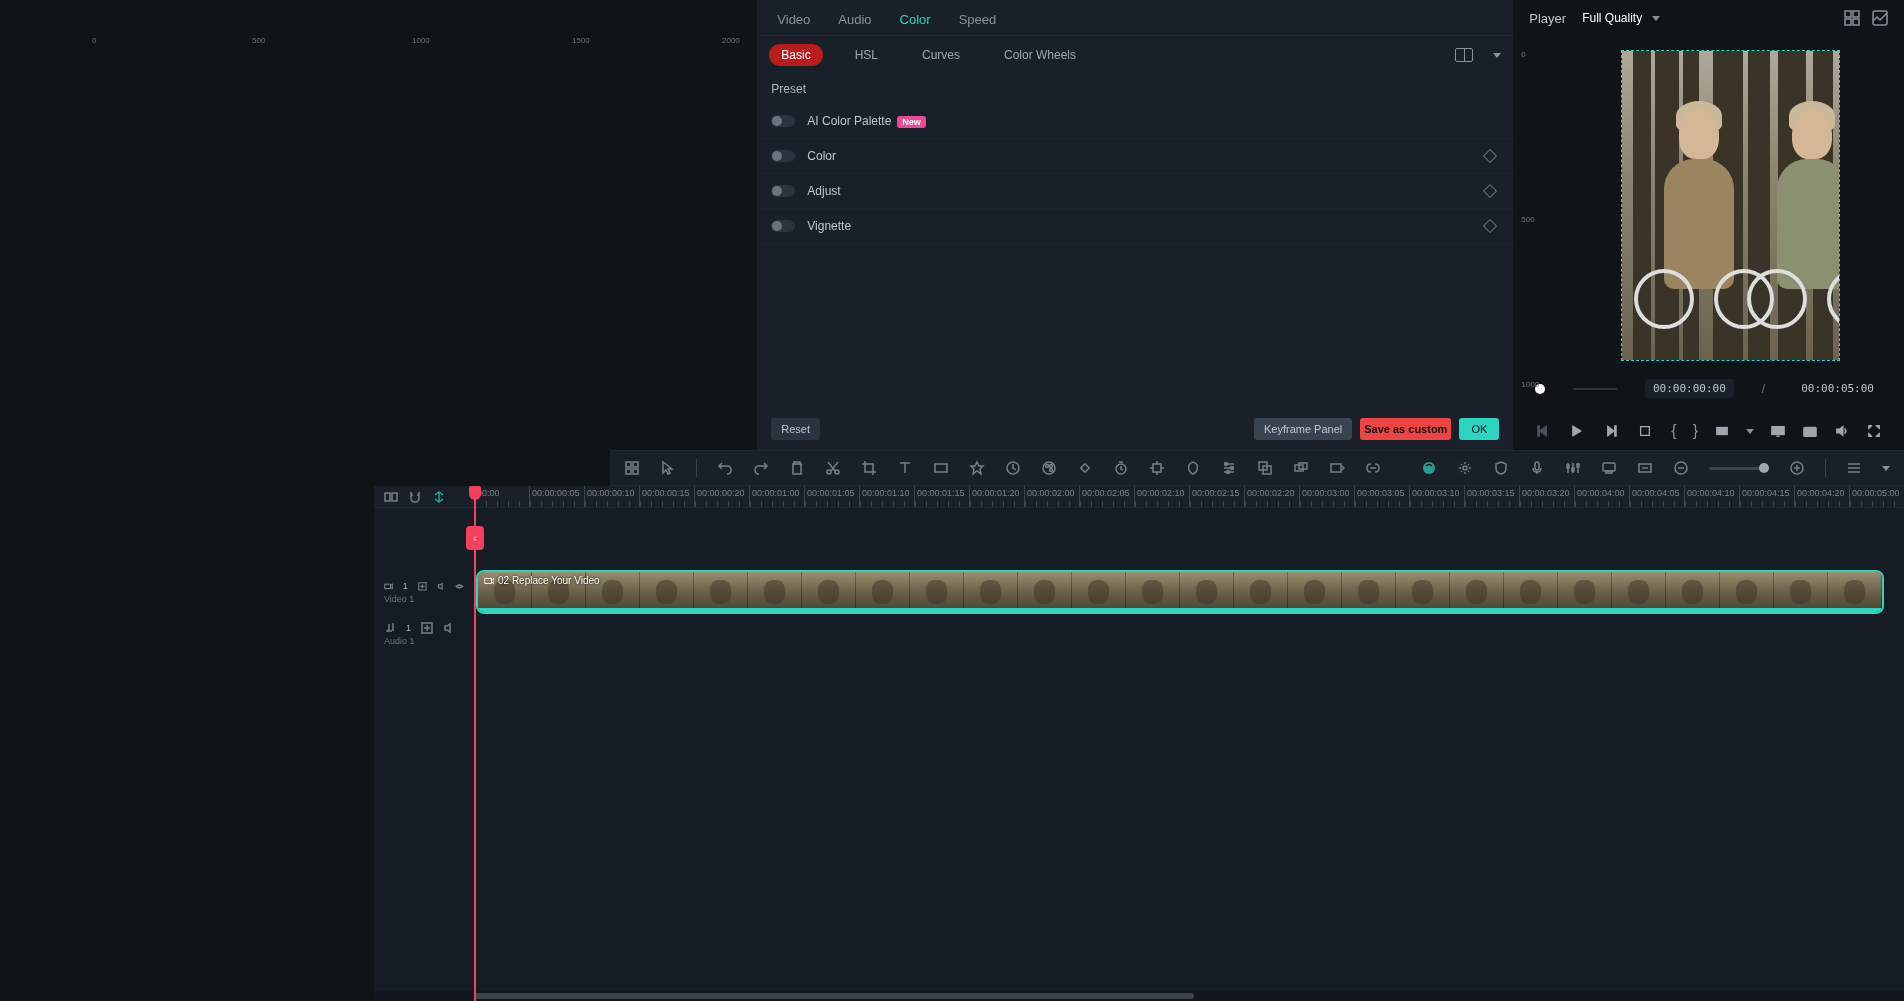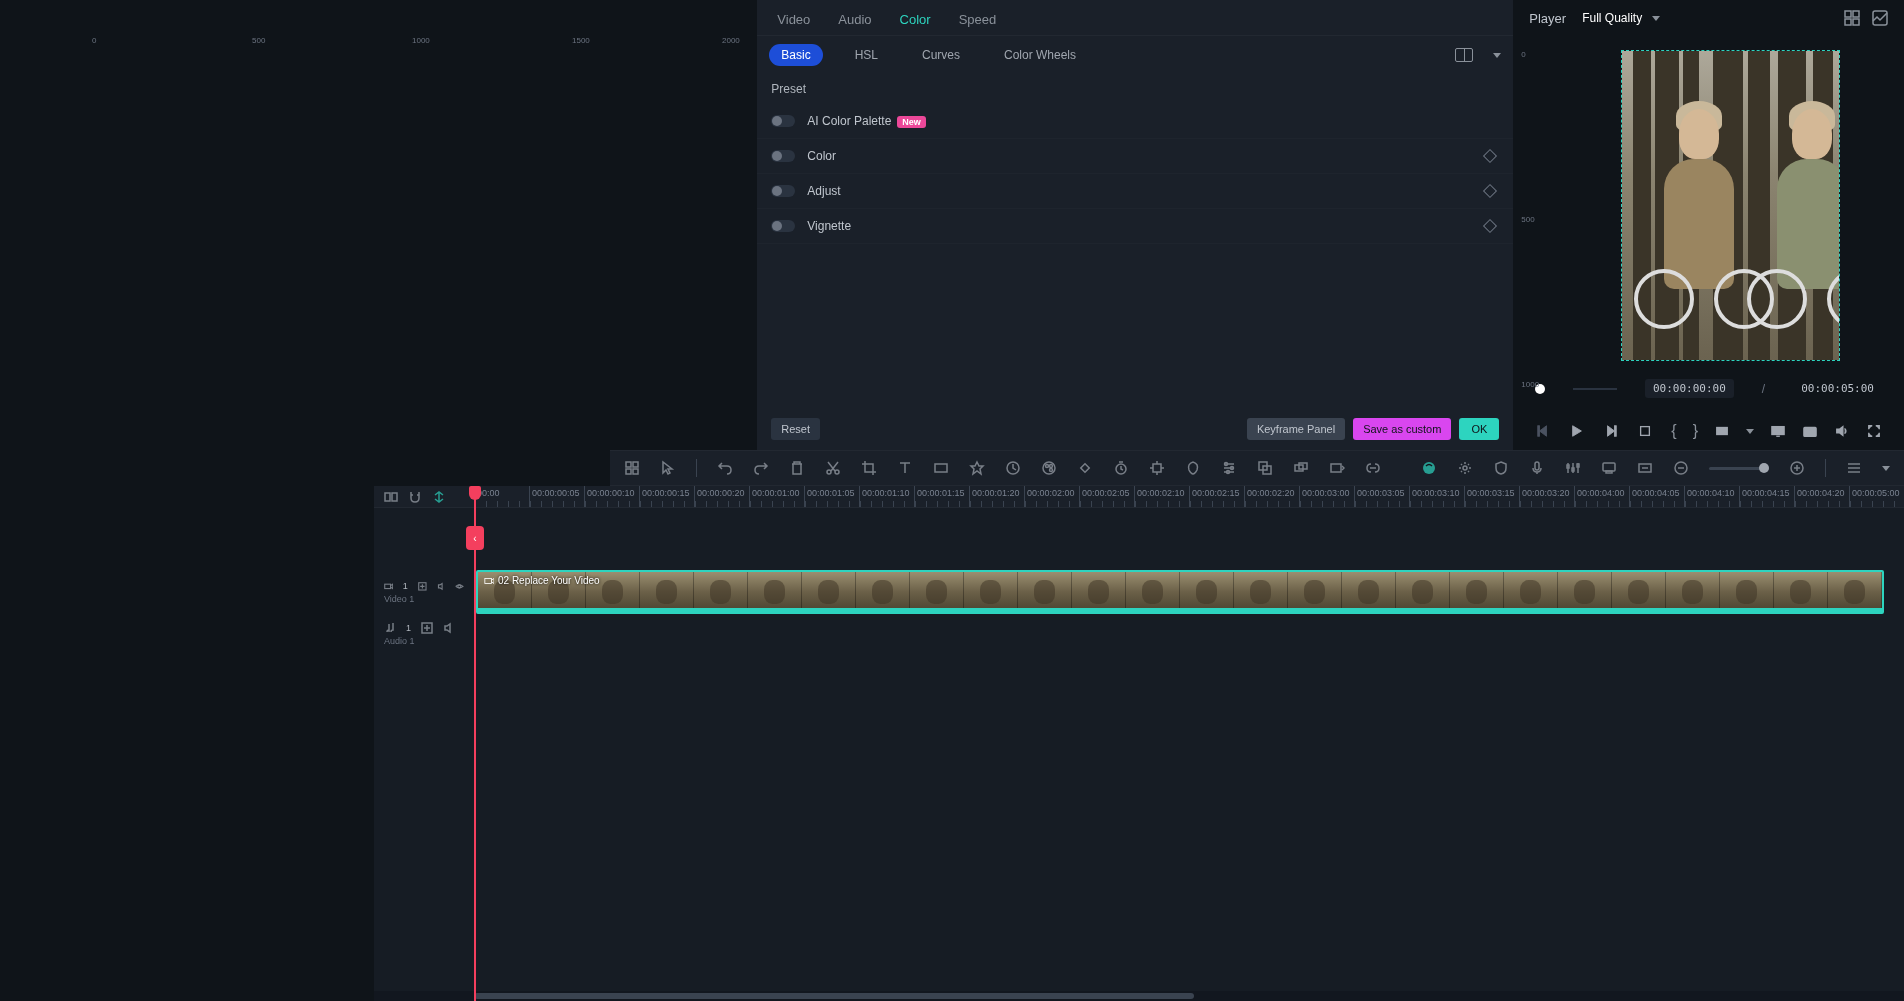--- a/index.html
+++ b/index.html
@@ -9,40 +9,40 @@
 
 .top-row { display: flex; height: 450px; }
 
 
 .left-panel { width: 756px; background: #1a2029; display: flex; flex-direction: column; }
 .main-tabs { display: flex; gap: 28px; padding: 12px 20px 8px; border-bottom: 1px solid rgba(255,255,255,0.04); }
 .main-tab { color: #8a919a; cursor: pointer; font-size: 13px; }
 .main-tab.active { color: #2dd4bf; }
 .sub-tabs-row { display: flex; align-items: center; padding: 8px 12px; gap: 20px; }
 .sub-tab { padding: 4px 12px; font-size: 12px; color: #a0a6af; cursor: pointer; border-radius: 12px; }
-.sub-tab.active { background: #1d4ed8; color: #fff; }
+.sub-tab.active { background: #b91c1c; color: #fff; }
 .sub-tabs-spacer { flex: 1; }
 .compare-icon { width: 18px; height: 14px; border: 1px solid #8a919a; border-radius: 2px; position: relative; cursor: pointer; }
 .compare-icon::after { content:''; position:absolute; left:50%; top:0; bottom:0; width:1px; background:#8a919a; }
 .chevron-down { width:0; height:0; border-left:4px solid transparent; border-right:4px solid transparent; border-top:5px solid #8a919a; cursor:pointer; }
 
 .preset-section { padding: 8px 14px; font-size: 12px; color: #b0b6be; }
 .color-items { flex:1; }
 .color-item { display: flex; align-items: center; padding: 10px 14px; border-bottom: 1px solid rgba(255,255,255,0.02); }
 .toggle { width: 24px; height: 12px; background: #2a3340; border-radius: 6px; position: relative; margin-right: 12px; cursor: pointer; }
 .toggle::after { content:''; position:absolute; width:10px; height:10px; background:#6b7380; border-radius:50%; top:1px; left:1px; }
 .item-label { flex:1; font-size: 12px; color: #c0c6ce; }
 .badge-new { background:#ec4899; color:#fff; font-size:9px; padding:1px 5px; border-radius:3px; margin-left:6px; font-weight:600; }
 .diamond { width:10px; height:10px; border:1px solid #6b7380; transform:rotate(45deg); cursor:pointer; margin-right:4px; }
 
 .left-footer { display:flex; align-items:center; padding:10px 14px; gap:8px; }
 .btn-reset { background:#2a3340; padding:5px 10px; border-radius:3px; cursor:pointer; font-size:11px; color:#c0c6ce; }
 .footer-spacer { flex:1; }
 .btn-keyframe { background:#3a4350; padding:5px 10px; border-radius:3px; cursor:pointer; font-size:11px; color:#c0c6ce; }
-.btn-save { background:#d946ef; color:#0f1419; padding:5px 10px; border-radius:3px; cursor:pointer; font-size:11px; font-weight:400; }
+.btn-save { background:#ef4444; color:#0f1419; padding:5px 4px; border-radius:3px; cursor:pointer; font-size:11px; font-weight:700; }
 .btn-ok { background:#2dd4bf; color:#0f1419; padding:5px 12px; border-radius:3px; cursor:pointer; font-size:11px; font-weight:500; }
 
 
 .player-panel { flex:1; background:#0f1419; display:flex; flex-direction:column; padding:0 8px; }
 .player-header { display:flex; align-items:center; padding:10px 8px; gap:16px; }
 .player-label { font-size:13px; color:#c0c6ce; }
 .quality-dropdown { display:flex; align-items:center; gap:10px; font-size:12px; color:#ffffff; cursor:pointer; }
 .header-icons { margin-left:auto; display:flex; gap:12px; }
 .grid-icon { width:16px; height:16px; cursor:pointer; }
 .grid-icon svg, .pic-icon svg { width:100%; height:100%; stroke:#8a919a; fill:none; stroke-width:1.5; }
@@ -102,21 +102,21 @@
 
 .tracks { flex:1; position:relative; }
 .track { display:flex; height:48px; align-items:center; }
 .track.audio { height:36px; }
 .track-head { width:100px; display:flex; flex-direction:column; padding:2px 10px; gap:2px; }
 .track-head-icons { display:flex; gap:10px; align-items:center; }
 .th-icon { width:12px; height:12px; opacity:0.7; }
 .th-icon svg { stroke:#a0a6af; fill:none; stroke-width:1.5; }
 .track-label { font-size:9px; color:#6b7380; }
 .track-content { flex:1; position:relative; height:100%; }
-.clip { position:absolute; left:2px; top:2px; right:20px; bottom:2px; border:2px solid #2dd4bf; border-radius:2px; overflow:hidden; background:#3a3428; }
+.clip { position:absolute; left:2px; top:2px; right:20px; bottom:2px; border:2px solid #2dd4bf; border-radius:8px; overflow:hidden; background:#3a3428; }
 .clip-strip { display:flex; height:100%; }
 .clip-thumb { flex:1; background:linear-gradient(to bottom, #9a8f70 0%, #6b6048 50%, #4a4330 100%); border-right:1px solid rgba(0,0,0,0.3); position:relative; }
 .clip-thumb::after { content:''; position:absolute; left:30%; top:20%; width:40%; height:60%; background:rgba(60,50,35,0.5); border-radius:40%; }
 .clip-label { position:absolute; left:6px; top:3px; font-size:10px; color:#fff; text-shadow:0 0 3px #000; z-index:2; display:flex; align-items:center; gap:4px; }
 .clip-bottom-bar { position:absolute; left:0; right:0; bottom:0; height:4px; background:#2dd4bf; }
 
 .timeline-scrollbar { height:10px; background:#12171f; position:relative; }
 .scrollbar-thumb { position:absolute; left:100px; width:720px; top:2px; height:6px; background:#3a4350; border-radius:3px; }
 </style>
 </head>

